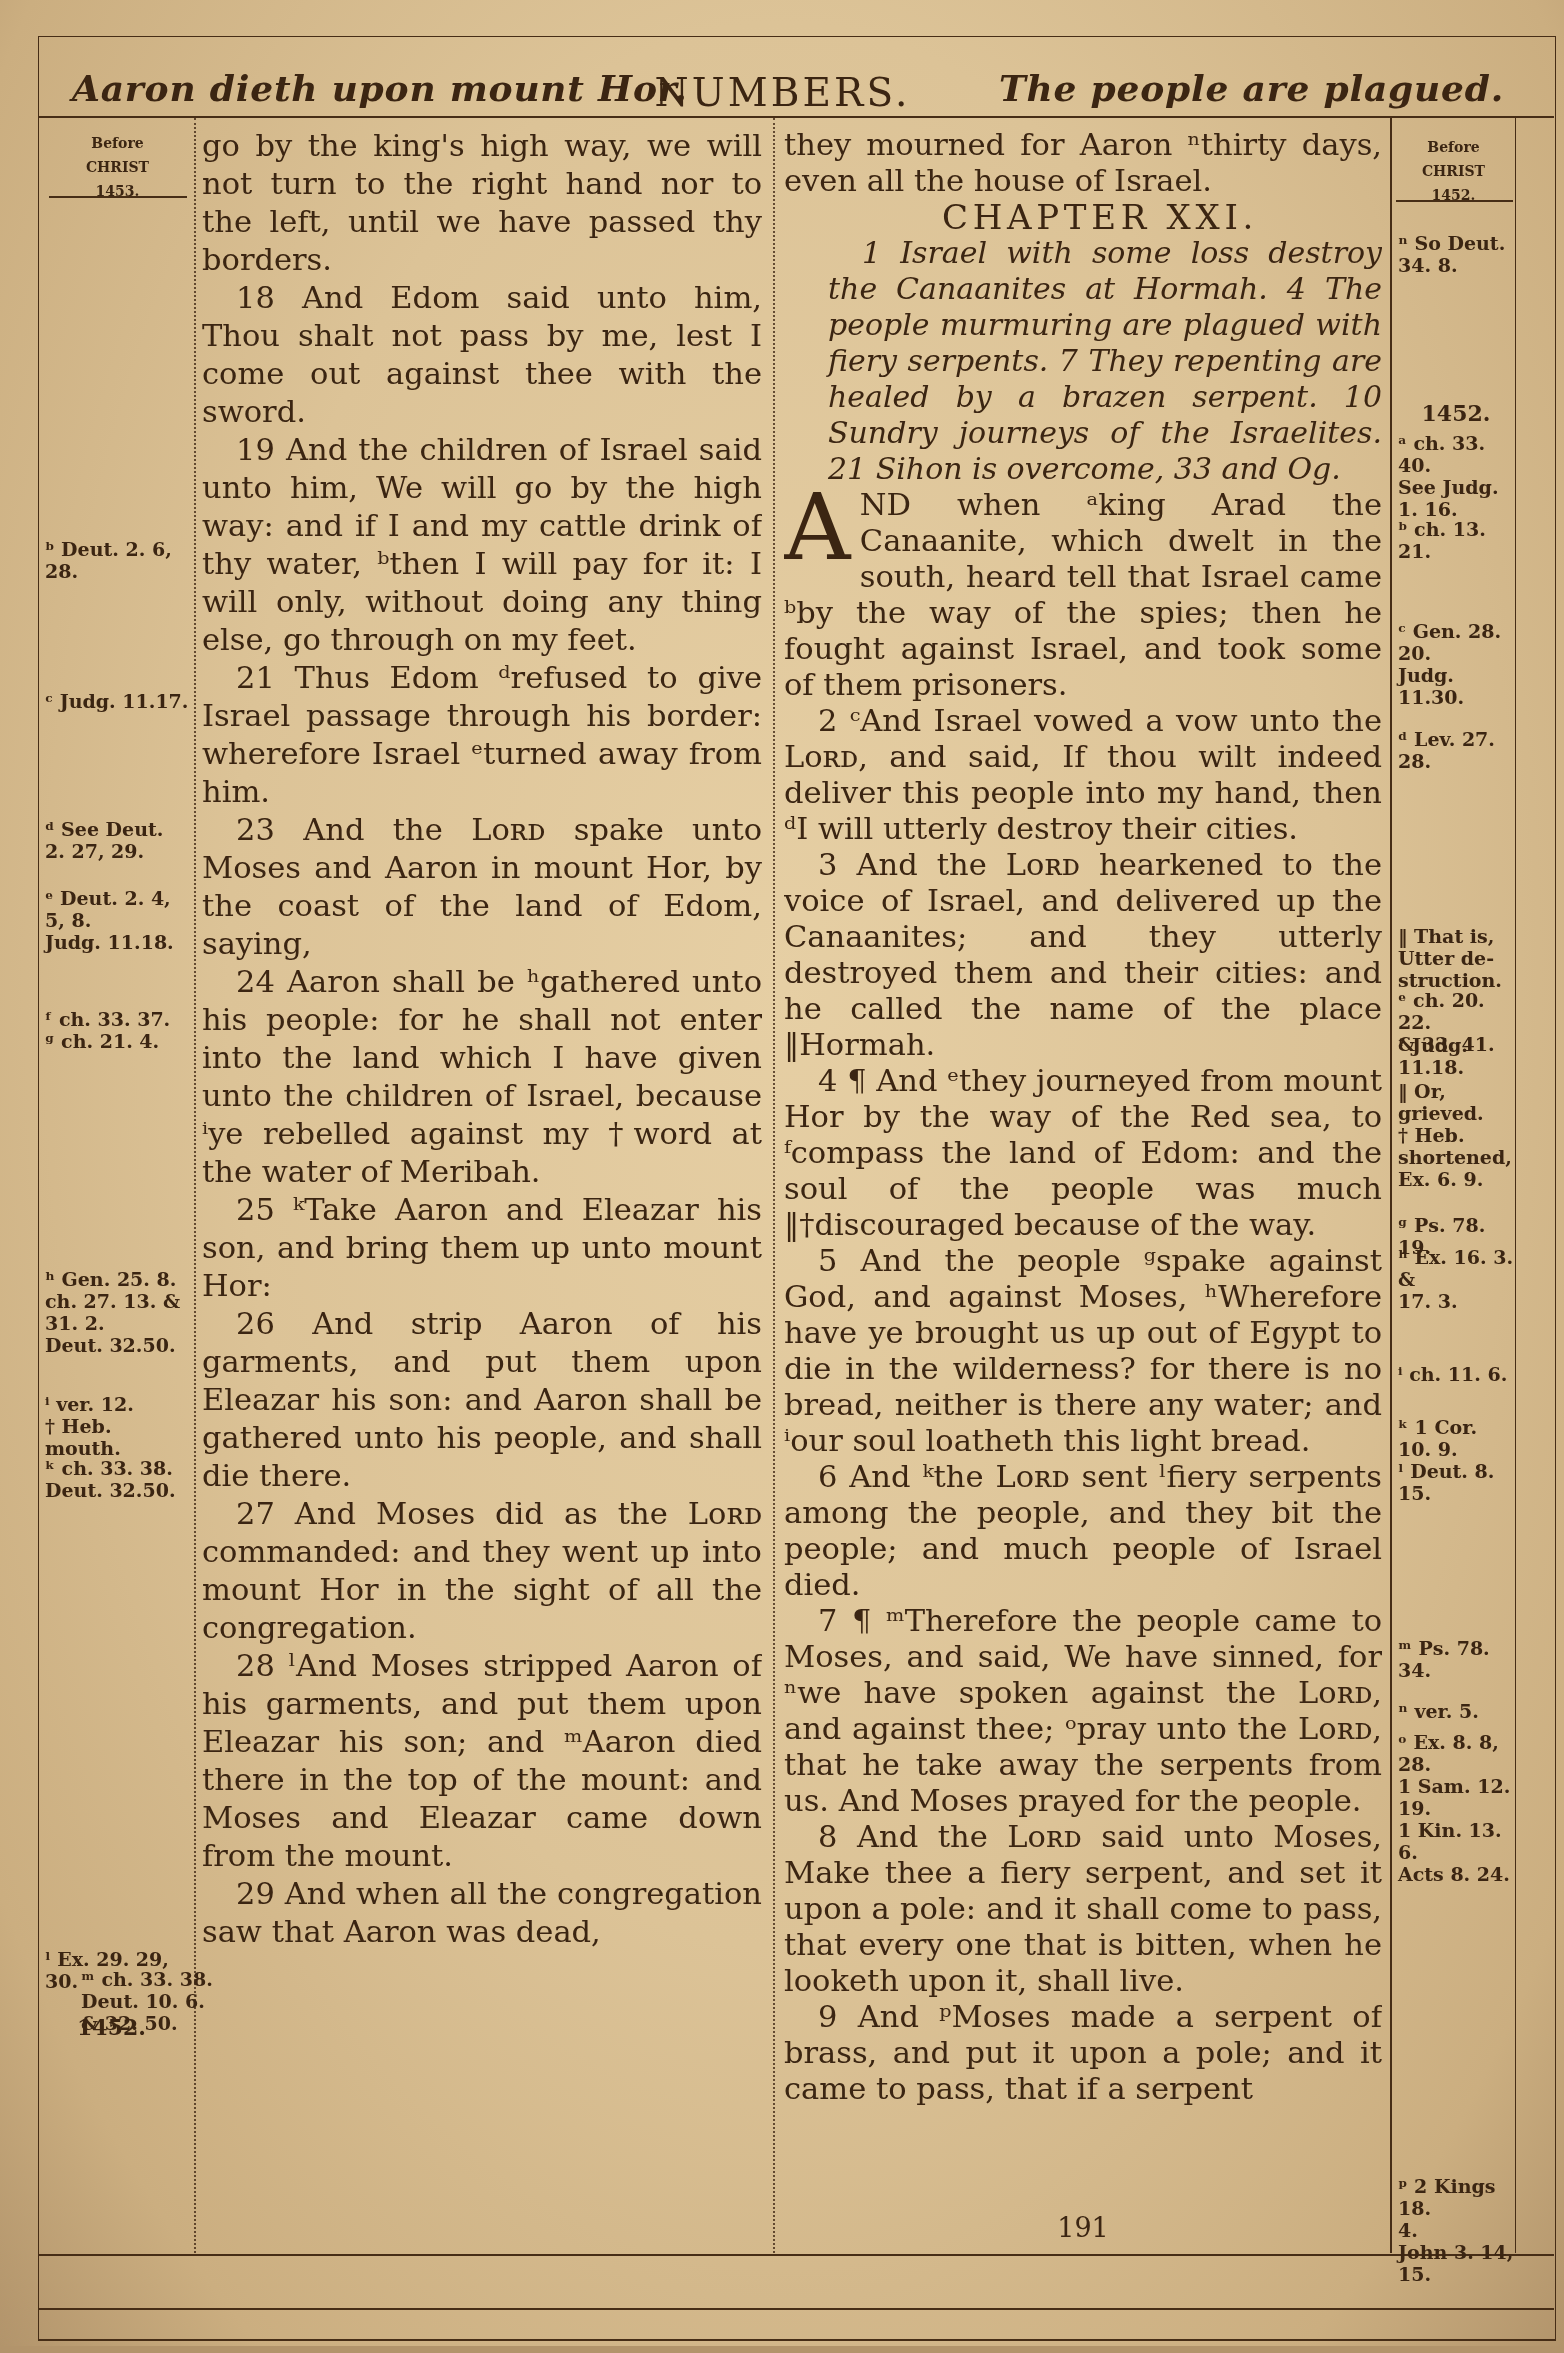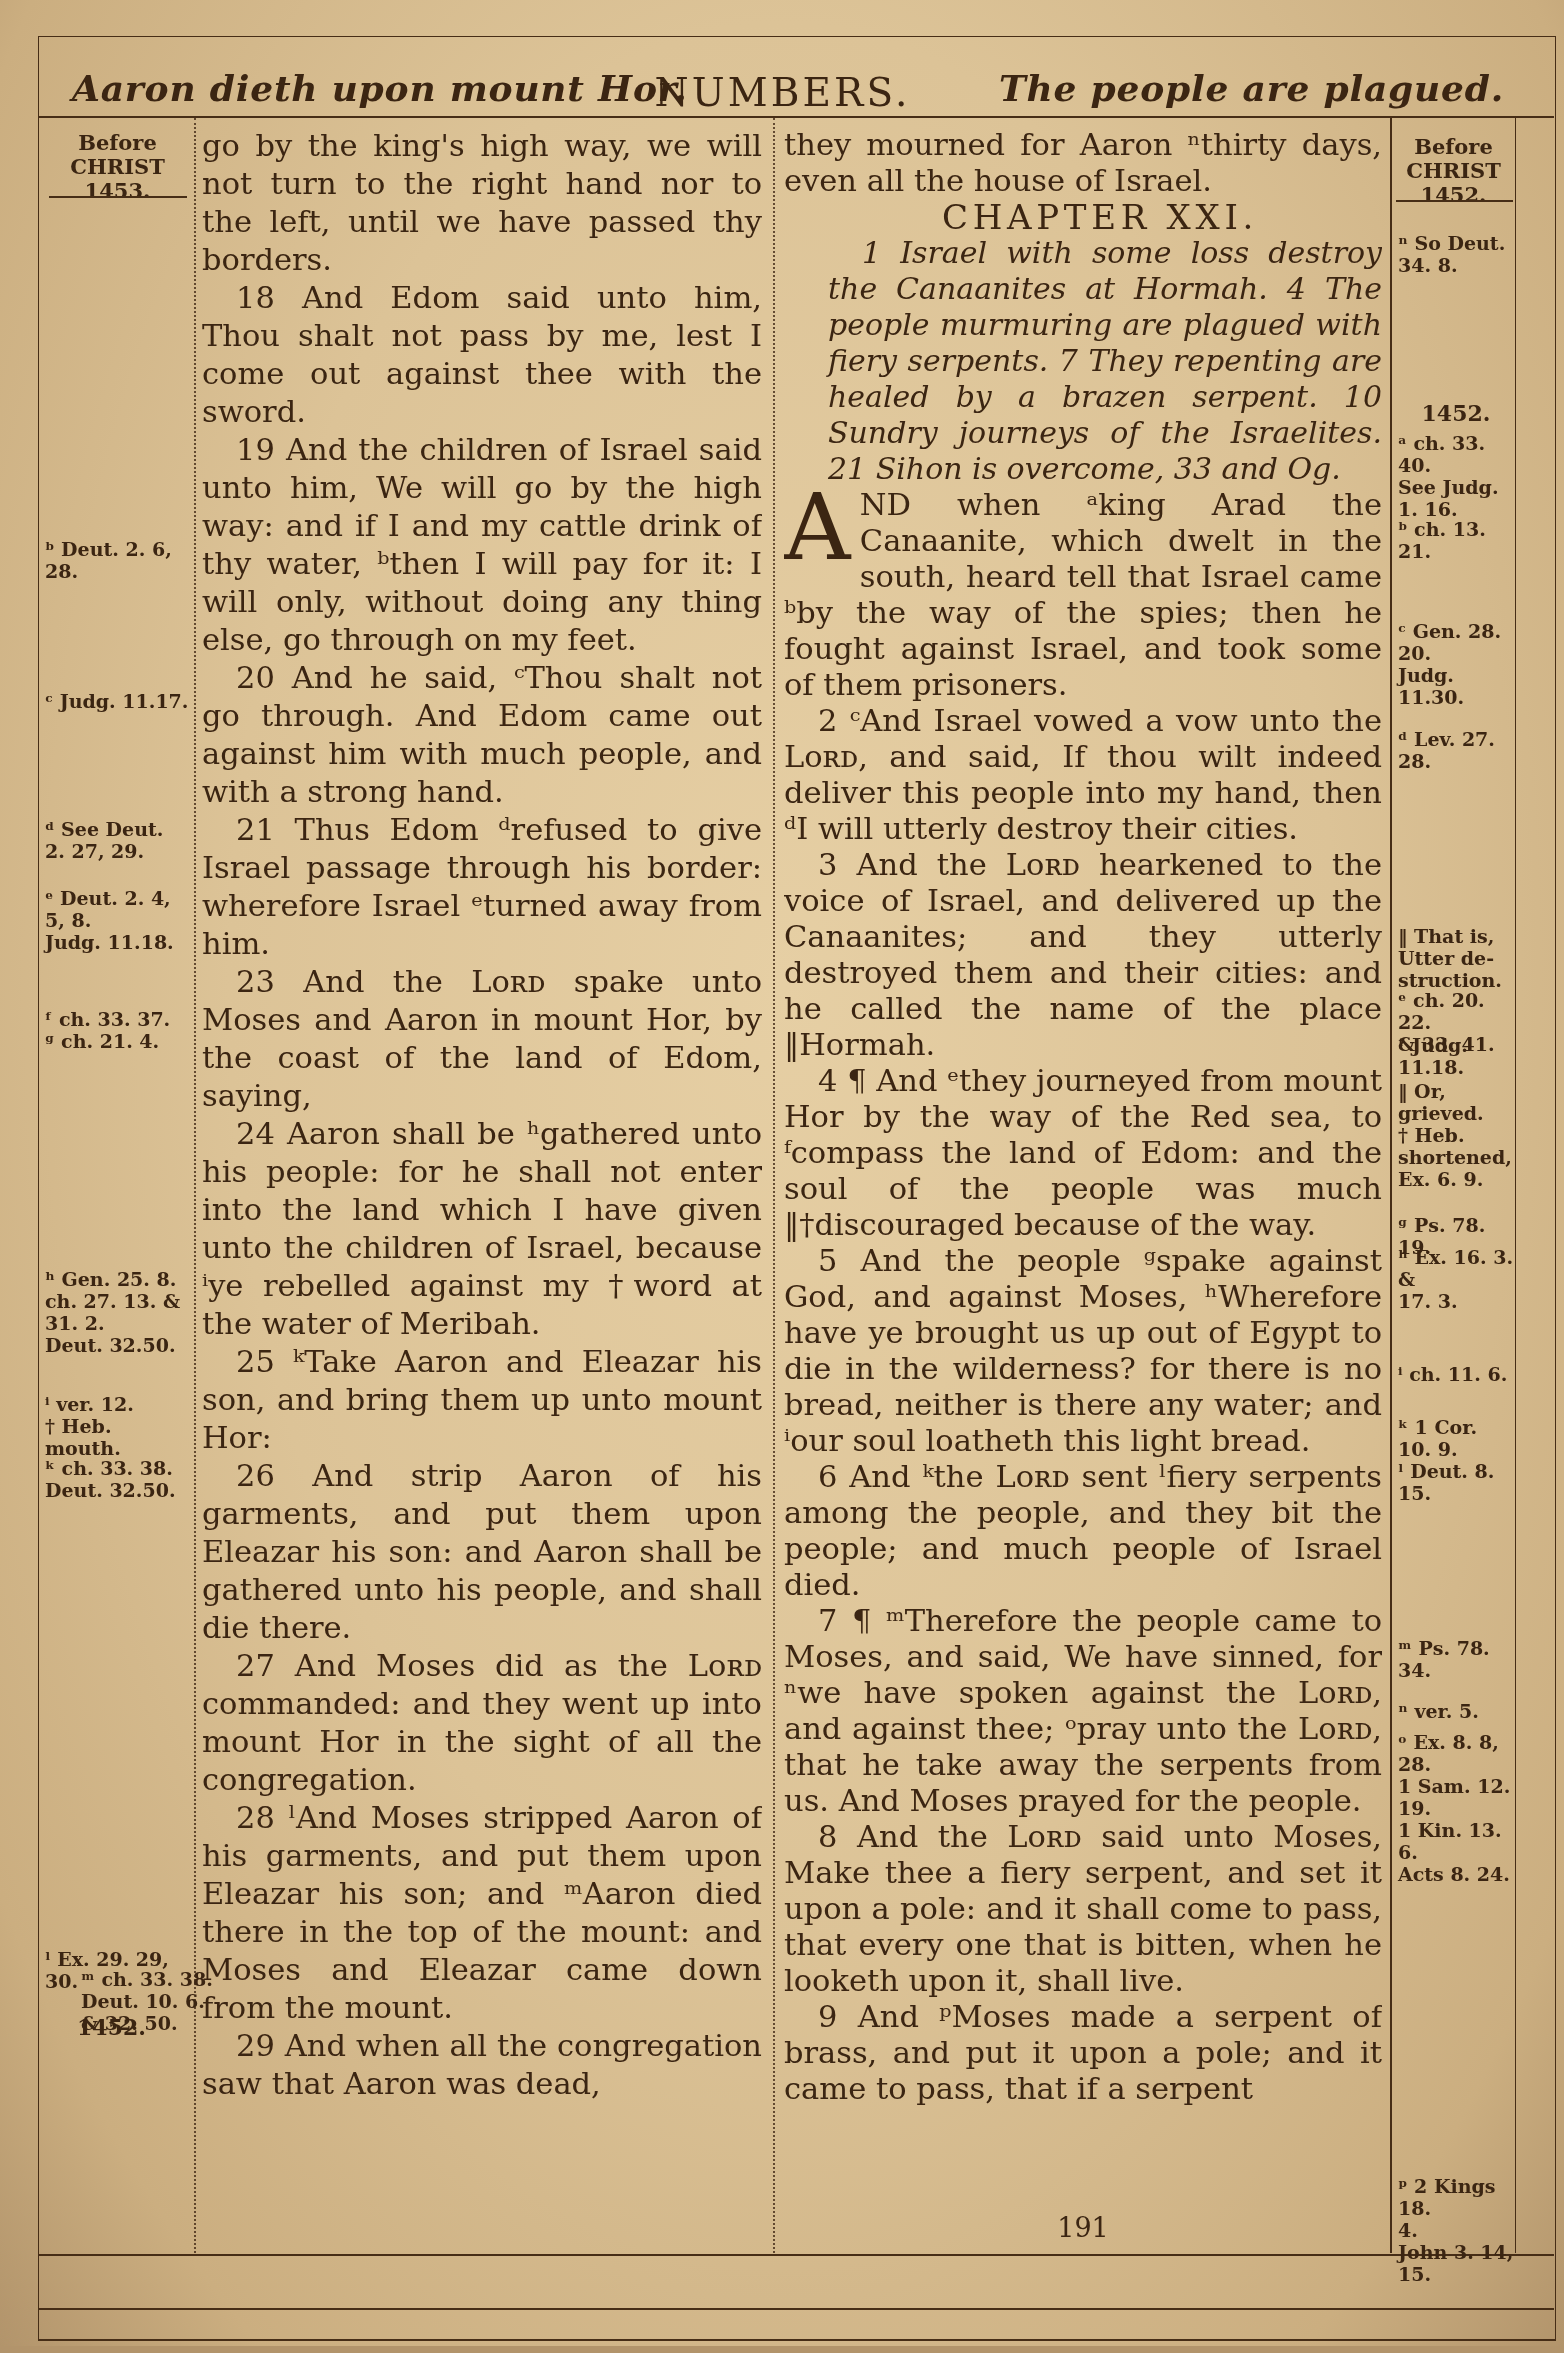--- a/index.html
+++ b/index.html
@@ -9,21 +9,21 @@
   .frame{position:absolute;left:38px;top:36px;width:1516px;height:2302px;
     border:1.6px solid #462d16;border-bottom:2.3px solid #462d16;}
   .hrule{position:absolute;background:#462d16;}
   .vrule{position:absolute;width:0;}
   .vrule.dotted{border-left:2.3px dotted rgba(64,40,20,.78);}
   .vrule.solid3{border-left:2.3px solid #462d16;}
   .vrule.solid2{border-left:1.6px solid #462d16;}
   .hdr-left{position:absolute;left:72px;top:67px;font-size:36px;font-style:italic;font-weight:700;letter-spacing:0.8px;}
   .hdr-center{position:absolute;left:0;top:70px;width:1565px;text-align:center;font-size:39px;letter-spacing:3.1px;}
   .hdr-right{position:absolute;right:61px;top:67px;font-size:36px;font-style:italic;font-weight:700;letter-spacing:0.8px;}
-  .bc{position:absolute;width:149px;text-align:center;font-size:21px;font-weight:700;line-height:24px;white-space:pre-line;}
+  .bc{position:absolute;width:149px;text-align:center;font-size:14px;font-weight:700;line-height:24px;white-space:pre-line;}
   .bc.left{left:43px;top:131px;}
   .bc.right{left:1394px;top:135px;width:119px;}
   .mnote{position:absolute;font-size:19px;font-weight:700;line-height:22px;white-space:pre-line;}
   .mnote.ml{left:45px;width:146px;}
   .mnote.mr{left:1398px;width:116px;}
   .mnote.year{text-align:center;font-size:22px;}
   .col{position:absolute;top:127px;height:2125px;overflow:hidden;text-align:justify;}
   .col-left{left:202px;width:560px;font-size:30.5px;line-height:38px;}
   .col-center{left:784px;width:598px;font-size:30.5px;line-height:36px;}
   .col p{margin:0;text-indent:34px;}
@@ -123,21 +123,20 @@
 Acts 8. 24.</div>
   <div class="mnote mr" style="top:2175px;">ᵖ 2 Kings 18.
 4.
 John 3. 14,
 15.</div>
 
   <div class="col col-left">
     <p class="flush">go by the king's high way, we will not turn to the right hand nor to the left, until we have passed thy borders.</p>
     <p>18 And Edom said unto him, Thou shalt not pass by me, lest I come out against thee with the sword.</p>
     <p>19 And the children of Israel said unto him, We will go by the high way: and if I and my cattle drink of thy water, ᵇthen I will pay for it: I will only, without doing any thing else, go through on my feet.</p>
-    <p>20 And he said, ᶜThou shalt not go through. And Edom came out against him with much people, and with a strong hand.</p>
     <p>21 Thus Edom ᵈrefused to give Israel passage through his border: wherefore Israel ᵉturned away from him.</p>
     <p>23 And the Lᴏʀᴅ spake unto Moses and Aaron in mount Hor, by the coast of the land of Edom, saying,</p>
     <p>24 Aaron shall be ʰgathered unto his people: for he shall not enter into the land which I have given unto the children of Israel, because ⁱye rebelled against my †word at the water of Meribah.</p>
     <p>25 ᵏTake Aaron and Eleazar his son, and bring them up unto mount Hor:</p>
     <p>26 And strip Aaron of his garments, and put them upon Eleazar his son: and Aaron shall be gathered unto his people, and shall die there.</p>
     <p>27 And Moses did as the Lᴏʀᴅ commanded: and they went up into mount Hor in the sight of all the congregation.</p>
     <p>28 ˡAnd Moses stripped Aaron of his garments, and put them upon Eleazar his son; and ᵐAaron died there in the top of the mount: and Moses and Eleazar came down from the mount.</p>
     <p>29 And when all the congregation saw that Aaron was dead,</p>
   </div>
 

